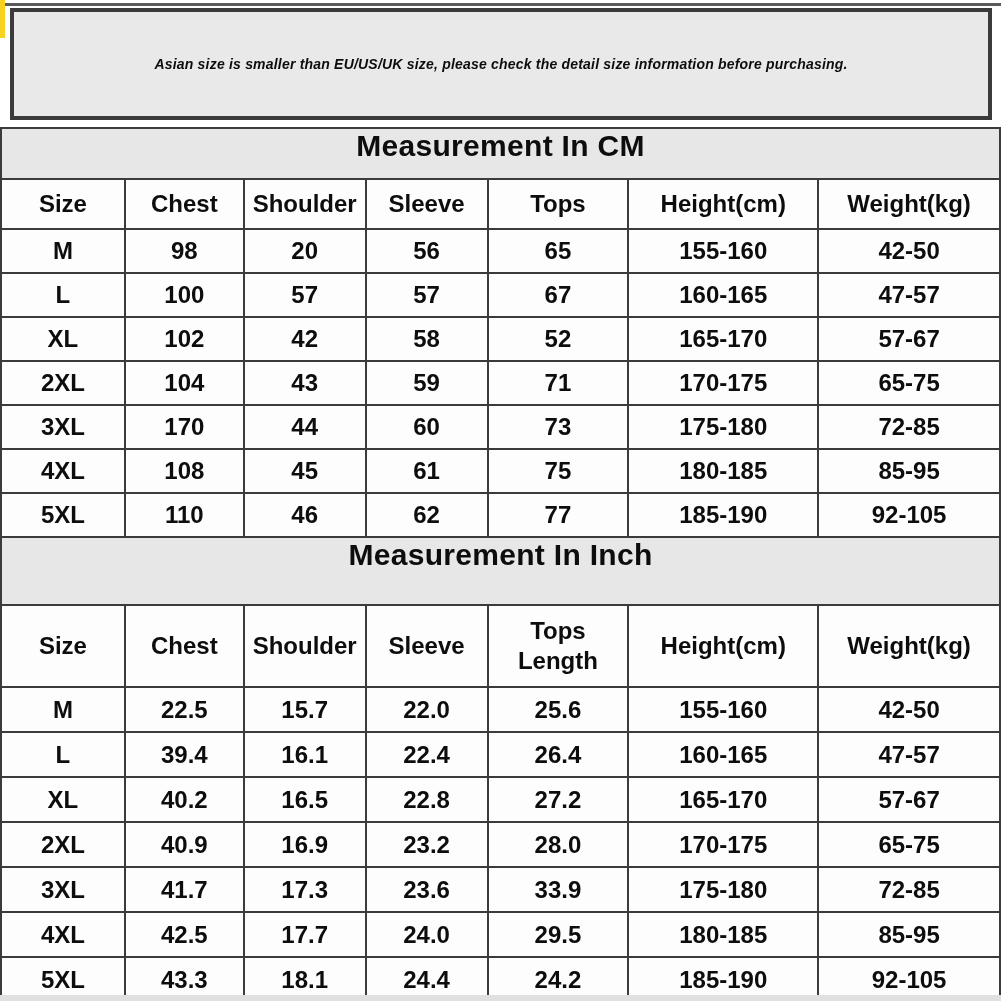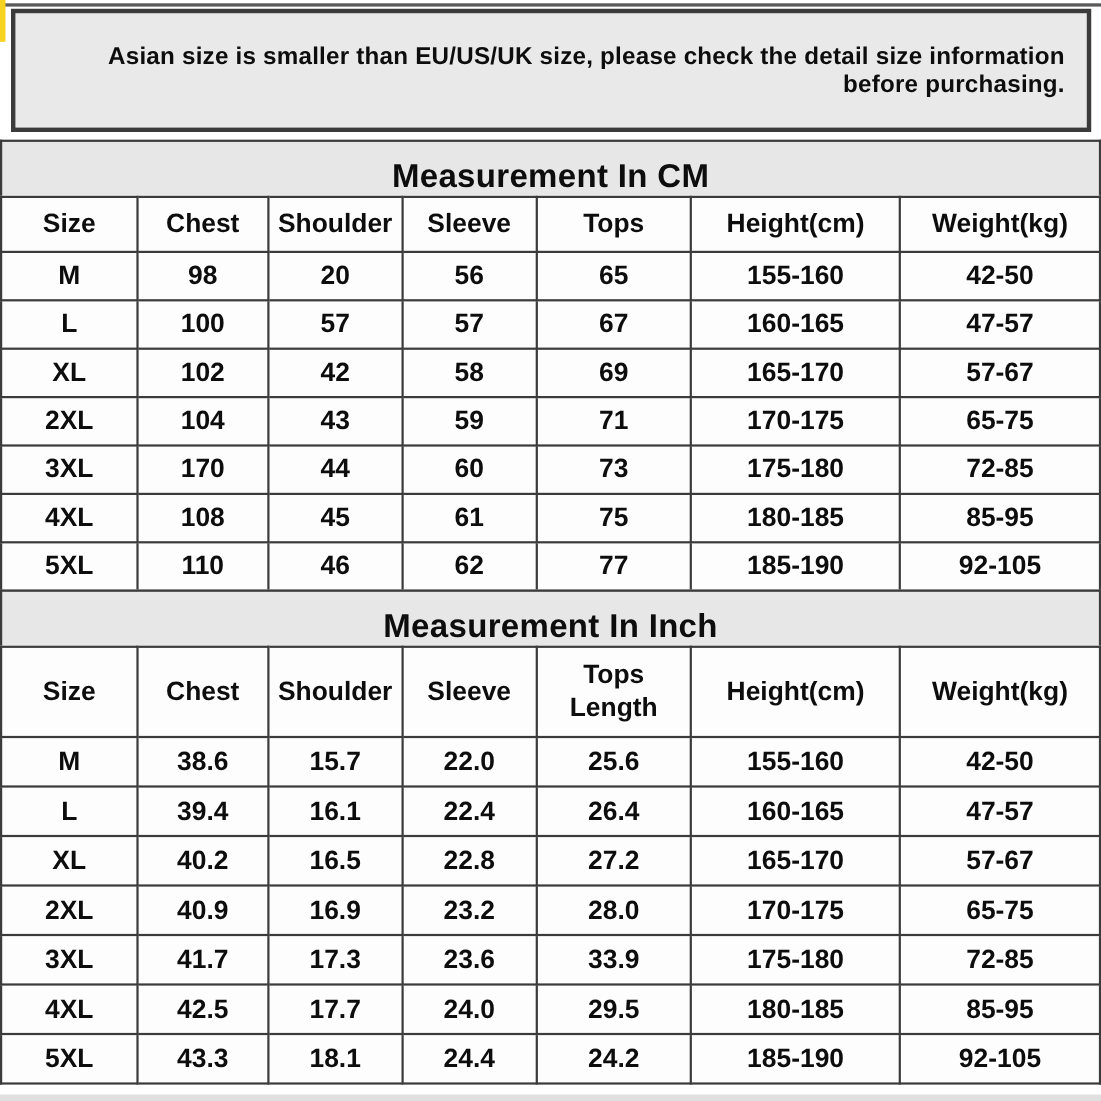--- a/index.html
+++ b/index.html
@@ -41,41 +41,42 @@
     position:absolute;
     top:8px;left:10px;right:9px;
     height:112px;
     background:var(--banner-bg);
     border:4px solid var(--border);
     display:flex;
     align-items:center;
     justify-content:center;
   }
   .banner-text{
-    font-size:22px;
+    font-size:14px;
     letter-spacing:0.2px;
-    text-align:right;
+    text-align:left;
     padding:0 20px;
+    font-style:italic;
   }
   .section{
     position:absolute;
     left:0;right:0;
   }
   .section-cm{top:127px;}
   .section-inch{top:536px;}
   .title-band{
     border:2px solid var(--border);
     border-bottom:none;
     background:var(--band-bg);
     display:flex;
-    align-items:flex-end;
+    align-items:flex-start;
     justify-content:center;
   }
   .title-band.cm{height:51px;}
-  .title-band.inch{height:51px;}
+  .title-band.inch{height:68px;}
   .title-band .title{
     font-size:30px;
     letter-spacing:0.3px;
   }
   table{
     width:100%;
     border-collapse:collapse;
     table-layout:fixed;
     background:var(--cell-bg);
   }
@@ -154,21 +155,21 @@
             <td>57</td>
             <td>67</td>
             <td>160-165</td>
             <td>47-57</td>
           </tr>
           <tr>
             <td>XL</td>
             <td>102</td>
             <td>42</td>
             <td>58</td>
-            <td>69</td>
+            <td>52</td>
             <td>165-170</td>
             <td>57-67</td>
           </tr>
           <tr>
             <td>2XL</td>
             <td>104</td>
             <td>43</td>
             <td>59</td>
             <td>71</td>
             <td>170-175</td>
@@ -227,21 +228,21 @@
             <th>Sleeve</th>
             <th>Tops
 Length</th>
             <th>Height(cm)</th>
             <th>Weight(kg)</th>
           </tr>
         </thead>
       <tbody>
           <tr>
             <td>M</td>
-            <td>38.6</td>
+            <td>22.5</td>
             <td>15.7</td>
             <td>22.0</td>
             <td>25.6</td>
             <td>155-160</td>
             <td>42-50</td>
           </tr>
           <tr>
             <td>L</td>
             <td>39.4</td>
             <td>16.1</td>

